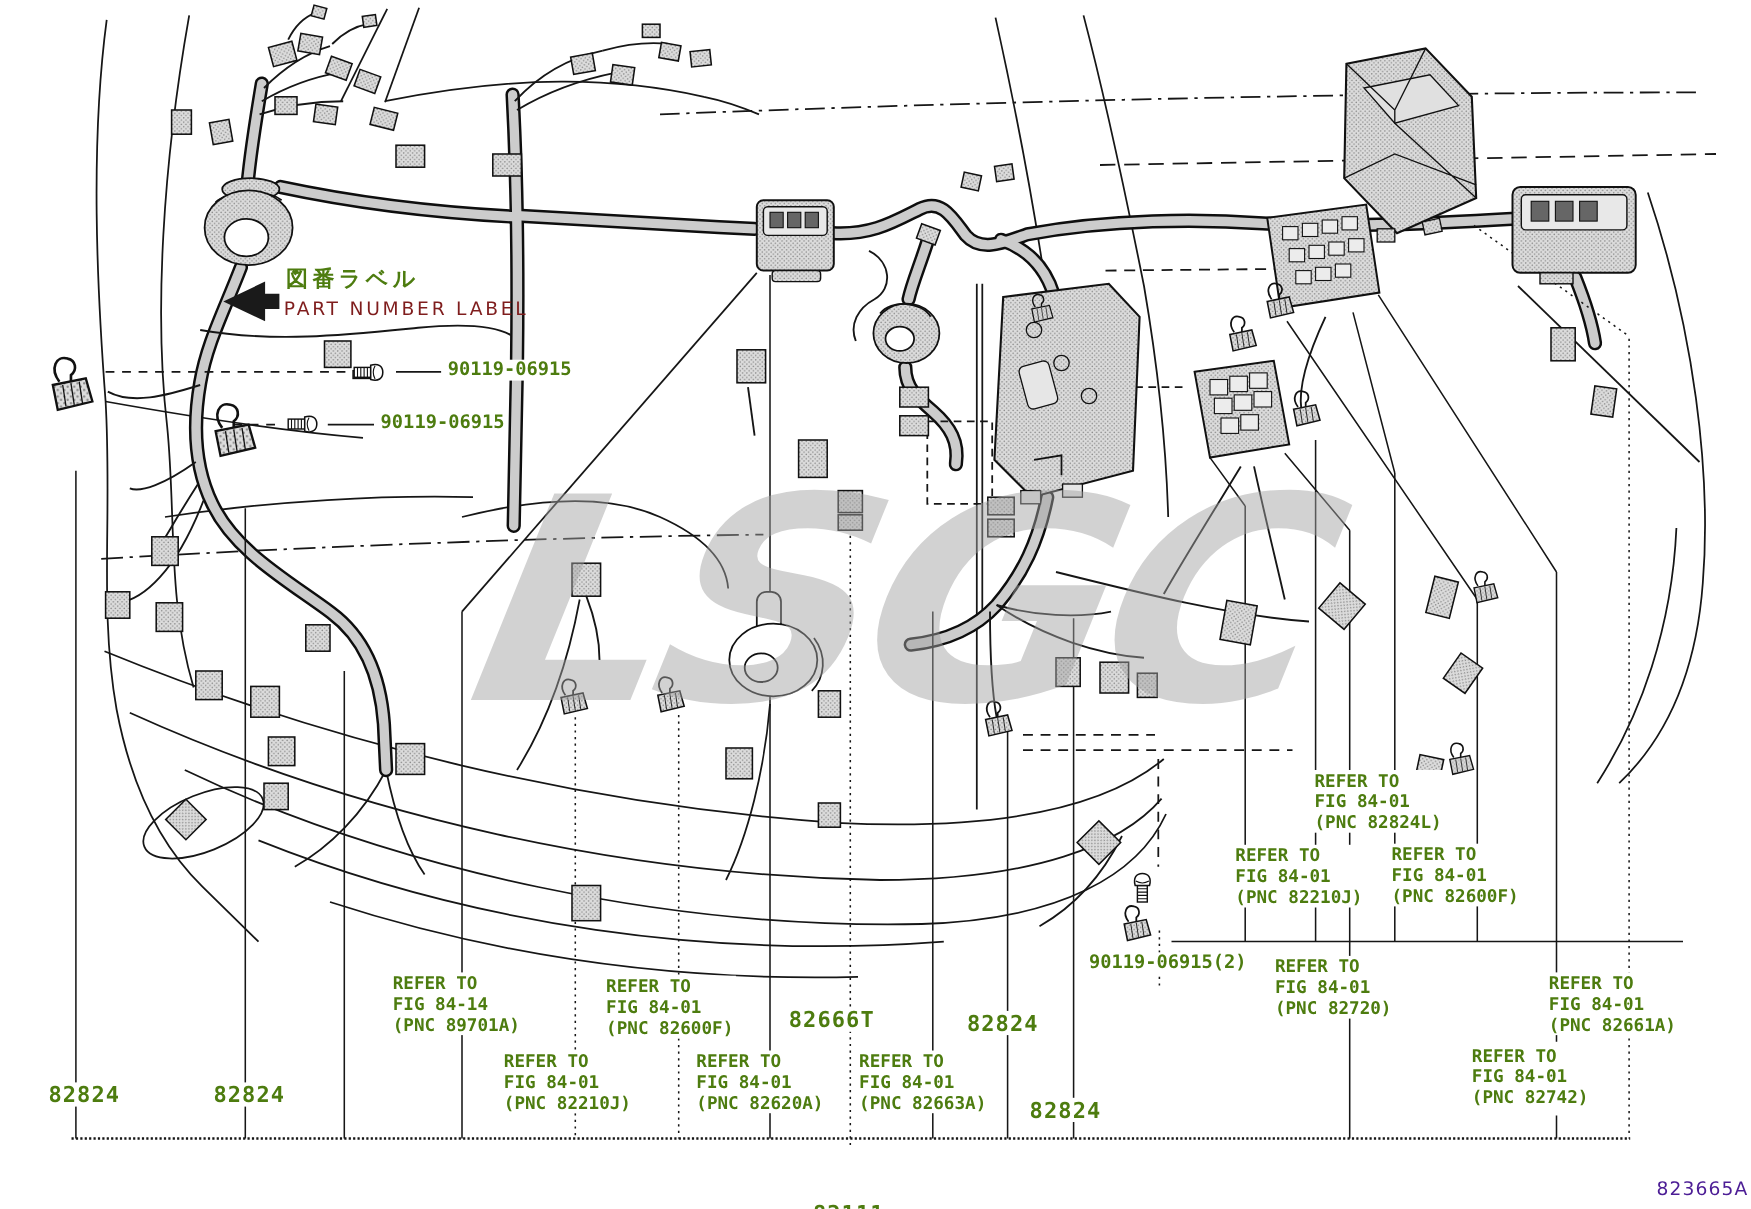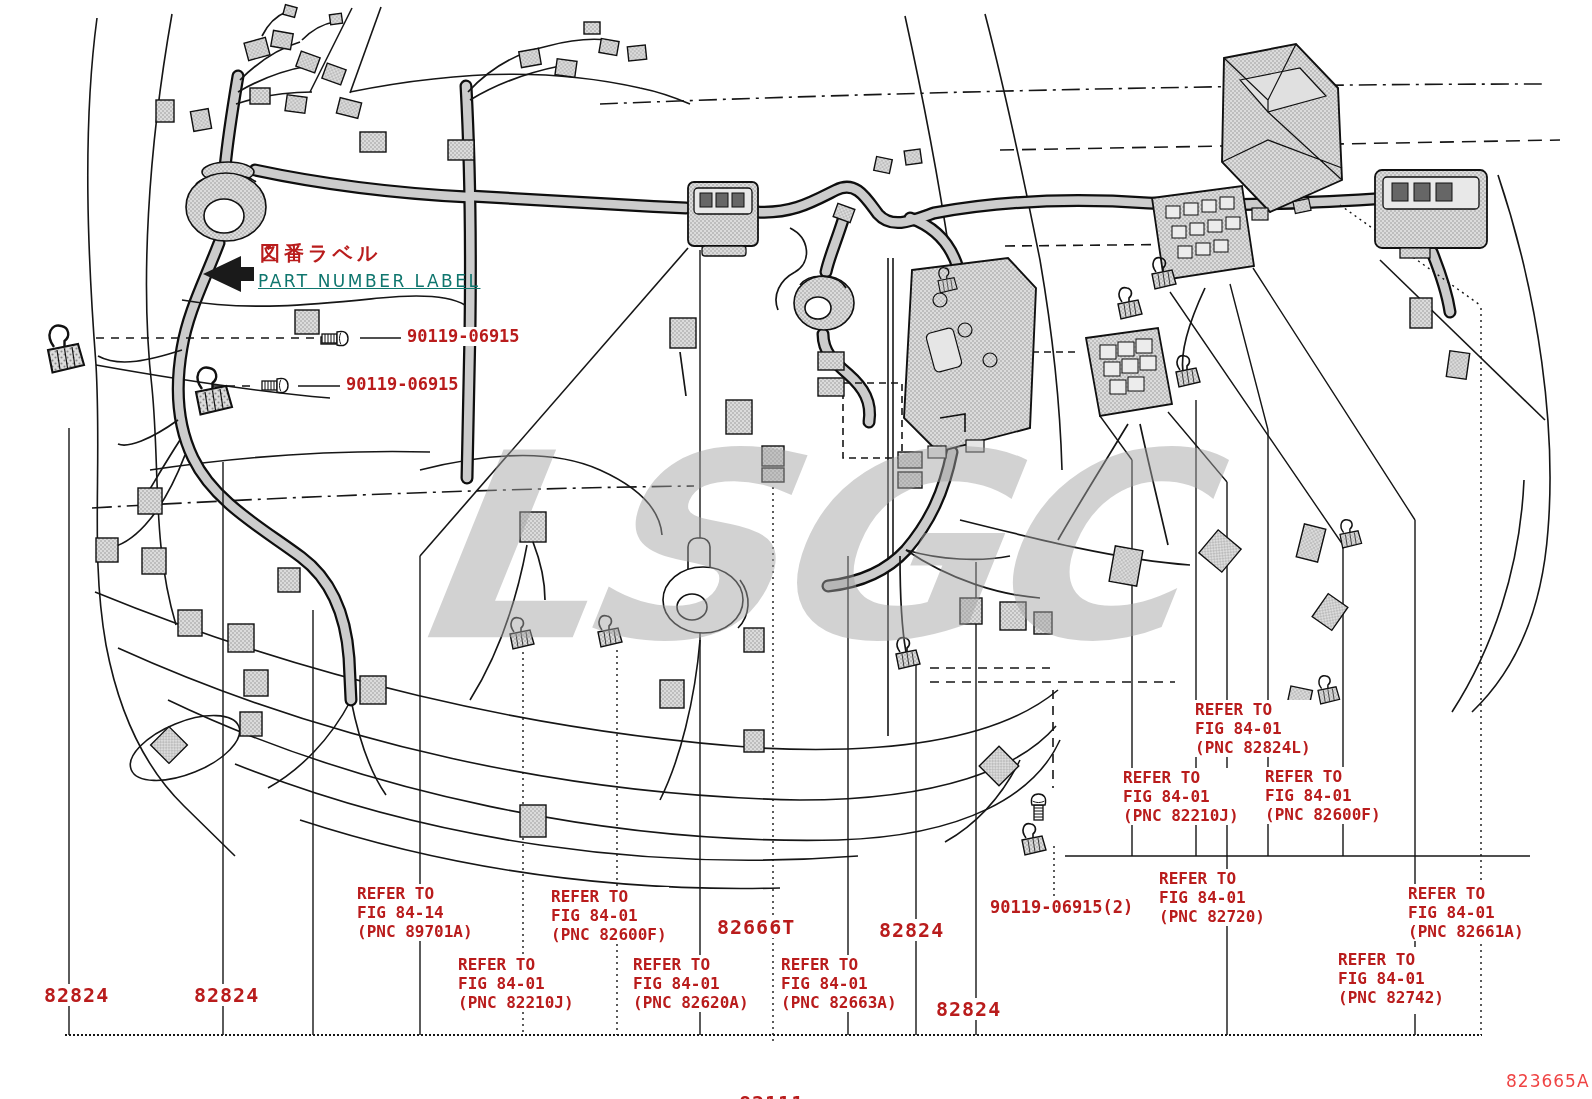--- a/index.html
+++ b/index.html
@@ -1,24 +1,24 @@
 <!DOCTYPE html>
 <html><head>
 <meta charset="utf-8">
 <style>
   html,body{margin:0;padding:0;background:#fff;}
   #stage{position:relative;width:1592px;height:1099px;background:#fff;overflow:hidden;
          font-family:"DejaVu Sans Mono",monospace;color:#111;}
   #stage svg{position:absolute;left:0;top:0;}
-  .lbl{position:absolute;font:bold 16px/19px "DejaVu Sans Mono",monospace;color:#b91c1c;
+  .lbl{position:absolute;font:bold 16px/19px "DejaVu Sans Mono",monospace;color:#4d7c0f;
        white-space:pre-line;background:#fff;padding:0 2px;}
   .big{font:bold 20px/22px "DejaVu Sans Mono",monospace;letter-spacing:1px;}
   .jp{font:20px/22px "DejaVu Sans","Liberation Sans",sans-serif;letter-spacing:4px;background:transparent;font-weight:bold;}
-  .thin{font:17px/20px "DejaVu Sans","Liberation Sans",sans-serif;letter-spacing:2.5px;background:transparent;color:#0f766e;text-decoration:underline;}
-  .code{font:17px/18px "DejaVu Sans","Liberation Sans",sans-serif;letter-spacing:1px;color:#ef4444;background:transparent;}
+  .thin{font:17px/20px "DejaVu Sans","Liberation Sans",sans-serif;letter-spacing:2.5px;background:transparent;color:#7f1d1d;}
+  .code{font:17px/18px "DejaVu Sans","Liberation Sans",sans-serif;letter-spacing:1px;color:#4c1d95;background:transparent;}
   #watermark{position:absolute;left:438px;top:408px;font:900 280px/1 "DejaVu Sans","Liberation Sans",sans-serif;
        color:#a2a2a2;opacity:.48;transform:skewX(-22deg) scaleY(.92);letter-spacing:-14px;pointer-events:none;}
 </style>
 </head>
 <body>
 
 <div id="stage">
 
 <svg width="1592" height="1099" viewBox="0 0 1592 1099">
 <defs>
@@ -343,21 +343,21 @@
 (PNC 82210J)</div>
 <div class="lbl" style="left:631px;top:955px">REFER TO
 FIG 84-01
 (PNC 82620A)</div>
 <div class="lbl big" style="left:715px;top:916px">82666T</div>
 <div class="lbl" style="left:779px;top:955px">REFER TO
 FIG 84-01
 (PNC 82663A)</div>
 <div class="lbl big" style="left:877px;top:919px">82824</div>
 <div class="lbl big" style="left:934px;top:998px">82824</div>
-<div class="lbl" style="left:988px;top:898px;font-size:17px">90119-06915(2)</div>
+<div class="lbl" style="left:988px;top:866px;font-size:17px">90119-06915(2)</div>
 <div class="lbl" style="left:1157px;top:869px">REFER TO
 FIG 84-01
 (PNC 82720)</div>
 <div class="lbl" style="left:1193px;top:700px">REFER TO
 FIG 84-01
 (PNC 82824L)</div>
 <div class="lbl" style="left:1121px;top:768px">REFER TO
 FIG 84-01
 (PNC 82210J)</div>
 <div class="lbl" style="left:1263px;top:767px">REFER TO

